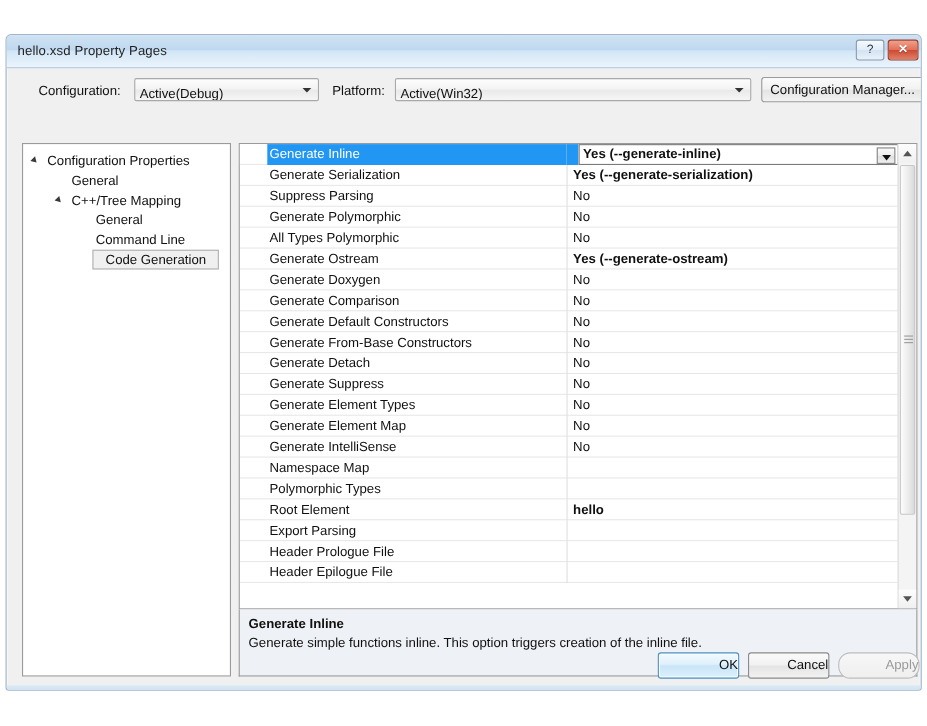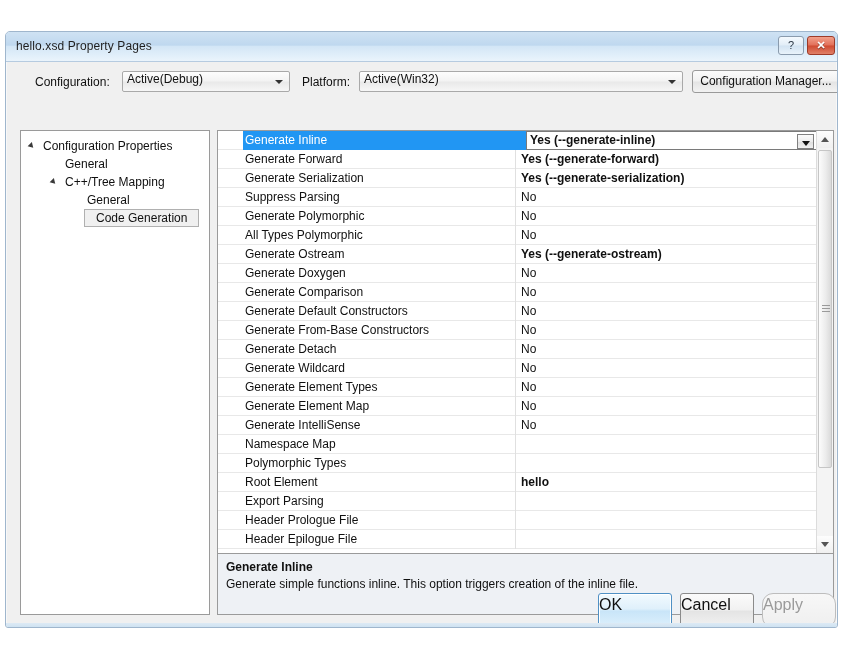--- a/index.html
+++ b/index.html
@@ -83,21 +83,21 @@
     color: #101010;
   }
   .combo {
     position: absolute;
     height: 21px;
     border: 1px solid #a9a9a9;
     border-radius: 2px;
     background: linear-gradient(to bottom,#fdfdfd 0%,#f3f3f3 48%,#e9e9e9 52%,#f6f6f6 100%);
     font-size: 12px;
     color: #101010;
-    padding: 0 20px 0 4px;
+    padding: 6px 20px 0 4px;
     white-space: nowrap;
     overflow: hidden;
   }
   .combo .arrow {
     position: absolute;
     right: 6px; top: 8px;
     width: 0; height: 0;
     border-left: 4px solid transparent;
     border-right: 4px solid transparent;
     border-top: 4px solid #333;
@@ -304,25 +304,25 @@
     left: 8px; top: 23px;
     width: 600px;
     font-size: 12px;
     color: #101010;
   }
 
   
   .footbtn {
     position: absolute;
     top: 561px;
-    width: 74px; height: 35px;
+    width: 74px; height: 24px;
     border: 1px solid #8b8b8b;
     border-radius: 3px;
-    font-size: 16px;
-    text-align: left;
+    font-size: 12px;
+    text-align: right;
     line-height: 21px;
     color: #101010;
     background: linear-gradient(to bottom,#fbfbfb 0%,#f1f1f1 48%,#e4e4e4 52%,#f2f2f2 100%);
     cursor: default;
   }
   .footbtn.ok {
     left: 592px;
     border-color: #4f90c4;
     background: linear-gradient(to bottom,#f2fafe 0%,#dff0fb 45%,#c9e5f8 52%,#ddf0fc 100%);
     box-shadow: 0 0 0 1px #ffffff inset;
@@ -378,44 +378,42 @@
           <div class="treeitem">
             <span class="tlabel" style="left: 44px;">General</span>
           </div>
           <div class="treeitem">
             <span class="tri" style="left: 30px;"></span>
             <span class="tlabel" style="left: 44px;">C++/Tree Mapping</span>
           </div>
           <div class="treeitem">
             <span class="tlabel" style="left: 66px;">General</span>
           </div>
+          <div class="treeitem">
+            <span class="tlabel" style="left: 66px;">Command Line</span>
+          </div>
           <div class="treeitem selected">
             <span class="tlabel" style="left: 66px;">Code Generation</span>
           </div>
         </div>
     </div>
 
     <div class="gridpanel">
       <div class="gridinner" id="grid-list">
           <div class="prow selected">
             <span class="pname">Generate Inline</span>
             <span class="selbar"></span>
             <span class="valbox">
               <span class="dropbtn">
                 <i></i>
               </span>
             </span>
             <span class="pval bold">Yes (--generate-inline)</span>
           </div>
           <div class="prow">
-            <span class="pname">Generate Forward</span>
-            <span class="pvalsep"></span>
-            <span class="pval bold">Yes (--generate-forward)</span>
-          </div>
-          <div class="prow">
             <span class="pname">Generate Serialization</span>
             <span class="pvalsep"></span>
             <span class="pval bold">Yes (--generate-serialization)</span>
           </div>
           <div class="prow">
             <span class="pname">Suppress Parsing</span>
             <span class="pvalsep"></span>
             <span class="pval">No</span>
           </div>
           <div class="prow">
@@ -452,21 +450,21 @@
             <span class="pname">Generate From-Base Constructors</span>
             <span class="pvalsep"></span>
             <span class="pval">No</span>
           </div>
           <div class="prow">
             <span class="pname">Generate Detach</span>
             <span class="pvalsep"></span>
             <span class="pval">No</span>
           </div>
           <div class="prow">
-            <span class="pname">Generate Wildcard</span>
+            <span class="pname">Generate Suppress</span>
             <span class="pvalsep"></span>
             <span class="pval">No</span>
           </div>
           <div class="prow">
             <span class="pname">Generate Element Types</span>
             <span class="pvalsep"></span>
             <span class="pval">No</span>
           </div>
           <div class="prow">
             <span class="pname">Generate Element Map</span>

